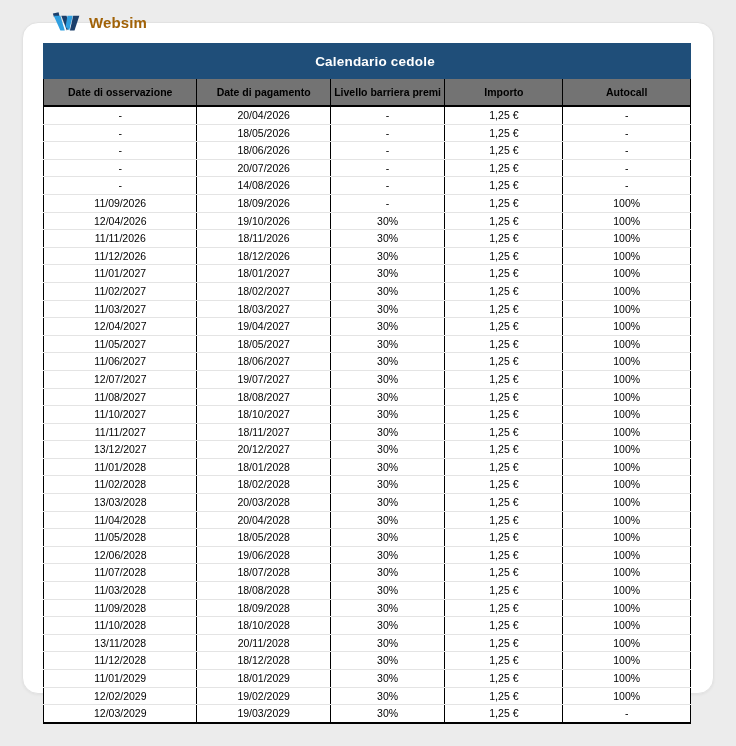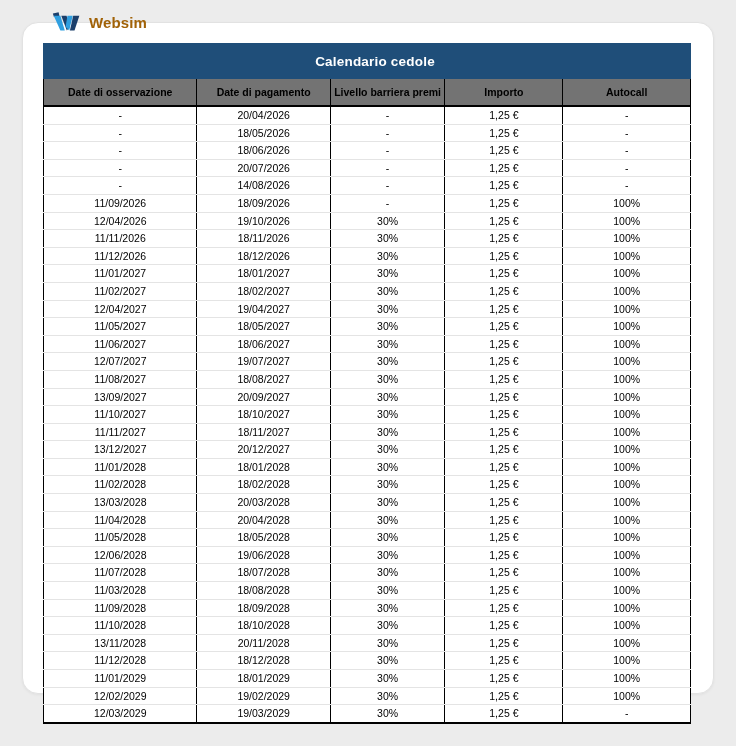--- a/index.html
+++ b/index.html
@@ -239,20 +239,27 @@
             <td>100%</td>
           </tr>
           <tr>
             <td>11/02/2027</td>
             <td>18/02/2027</td>
             <td>30%</td>
             <td>1,25 €</td>
             <td>100%</td>
           </tr>
           <tr>
+            <td>11/03/2027</td>
+            <td>18/03/2027</td>
+            <td>30%</td>
+            <td>1,25 €</td>
+            <td>100%</td>
+          </tr>
+          <tr>
             <td>12/04/2027</td>
             <td>19/04/2027</td>
             <td>30%</td>
             <td>1,25 €</td>
             <td>100%</td>
           </tr>
           <tr>
             <td>11/05/2027</td>
             <td>18/05/2027</td>
             <td>30%</td>
@@ -269,27 +276,20 @@
           <tr>
             <td>12/07/2027</td>
             <td>19/07/2027</td>
             <td>30%</td>
             <td>1,25 €</td>
             <td>100%</td>
           </tr>
           <tr>
             <td>11/08/2027</td>
             <td>18/08/2027</td>
-            <td>30%</td>
-            <td>1,25 €</td>
-            <td>100%</td>
-          </tr>
-          <tr>
-            <td>13/09/2027</td>
-            <td>20/09/2027</td>
             <td>30%</td>
             <td>1,25 €</td>
             <td>100%</td>
           </tr>
           <tr>
             <td>11/10/2027</td>
             <td>18/10/2027</td>
             <td>30%</td>
             <td>1,25 €</td>
             <td>100%</td>

